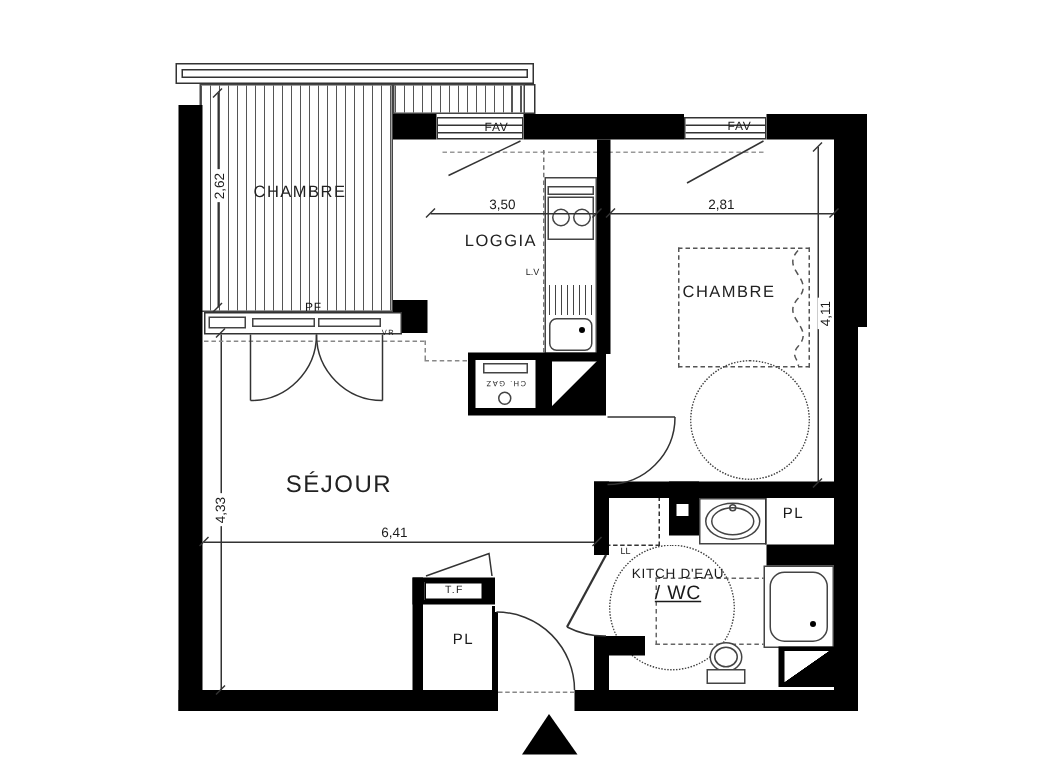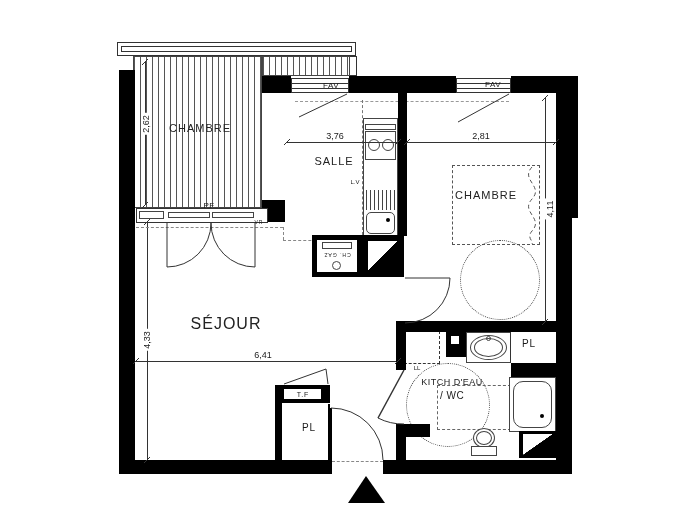--- a/index.html
+++ b/index.html
@@ -163,36 +163,36 @@
       <path d="M142,65 L148,59"></path>
         <path d="M142,208 L148,202"></path>
       <path d="M144,225 L150,219"></path>
         <path d="M144,463 L150,457"></path>
     </g>
 
     <polygon points="348,503 385,503 366,476" fill="#000"></polygon>
   </svg>
 
   <div class="lbl room txt" style="left:200px;top:128px;">CHAMBRE</div>
-  <div class="lbl room txt" style="left:334px;top:161px;">SALLE</div>
+  <div class="lbl room txt" style="left:334px;top:161px;">LOGGIA</div>
   <div class="lbl room txt" style="left:486px;top:195px;">CHAMBRE</div>
   <div class="lbl room txt" style="left:226px;top:324px;font-size:16px;">SÉJOUR</div>
   <div class="lbl txt" style="left:452px;top:382px;font-size:9px;letter-spacing:0.5px;">KITCH D'EAU</div>
-  <div class="lbl txt" style="left:452px;top:395px;font-size:10px;letter-spacing:0.5px;">/ WC</div>
+  <div class="lbl txt" style="left:452px;top:395px;font-size:13px;letter-spacing:0.5px;text-decoration:underline;">/ WC</div>
   <div class="lbl txt" style="left:529px;top:343px;font-size:10px;">PL</div>
   <div class="lbl txt" style="left:309px;top:427px;font-size:10px;">PL</div>
   <div class="lbl small txt" style="left:209px;top:205px;">PF</div>
   <div class="lbl small txt" style="left:331px;top:85px;">FAV</div>
   <div class="lbl small txt" style="left:493px;top:84px;">FAV</div>
   <div class="lbl tiny txt" style="left:355px;top:182px;">L.V</div>
   <div class="lbl tiny txt" style="left:417px;top:368px;">LL</div>
   <div class="lbl txt" style="left:303px;top:394px;font-size:7px;z-index:7;">T.F</div>
   <div class="lbl txt" style="left:259px;top:222px;font-size:5px;z-index:7;">VR</div>
   <div class="lbl txt" style="left:337px;top:255px;font-size:5px;transform:translate(-50%,-50%) rotate(180deg);z-index:7;">CH. GAZ</div>
 
   <div class="lbl dim vdim txt" style="left:146px;top:124px;">2,62</div>
-  <div class="lbl dim txt" style="left:335px;top:136px;">3,76</div>
+  <div class="lbl dim txt" style="left:335px;top:136px;">3,50</div>
   <div class="lbl dim txt" style="left:481px;top:136px;">2,81</div>
   <div class="lbl dim vdim txt" style="left:550px;top:209px;">4,11</div>
   <div class="lbl dim vdim txt" style="left:147px;top:340px;">4,33</div>
   <div class="lbl dim txt" style="left:263px;top:355px;">6,41</div>
 
 </div>
 
 </body></html>

